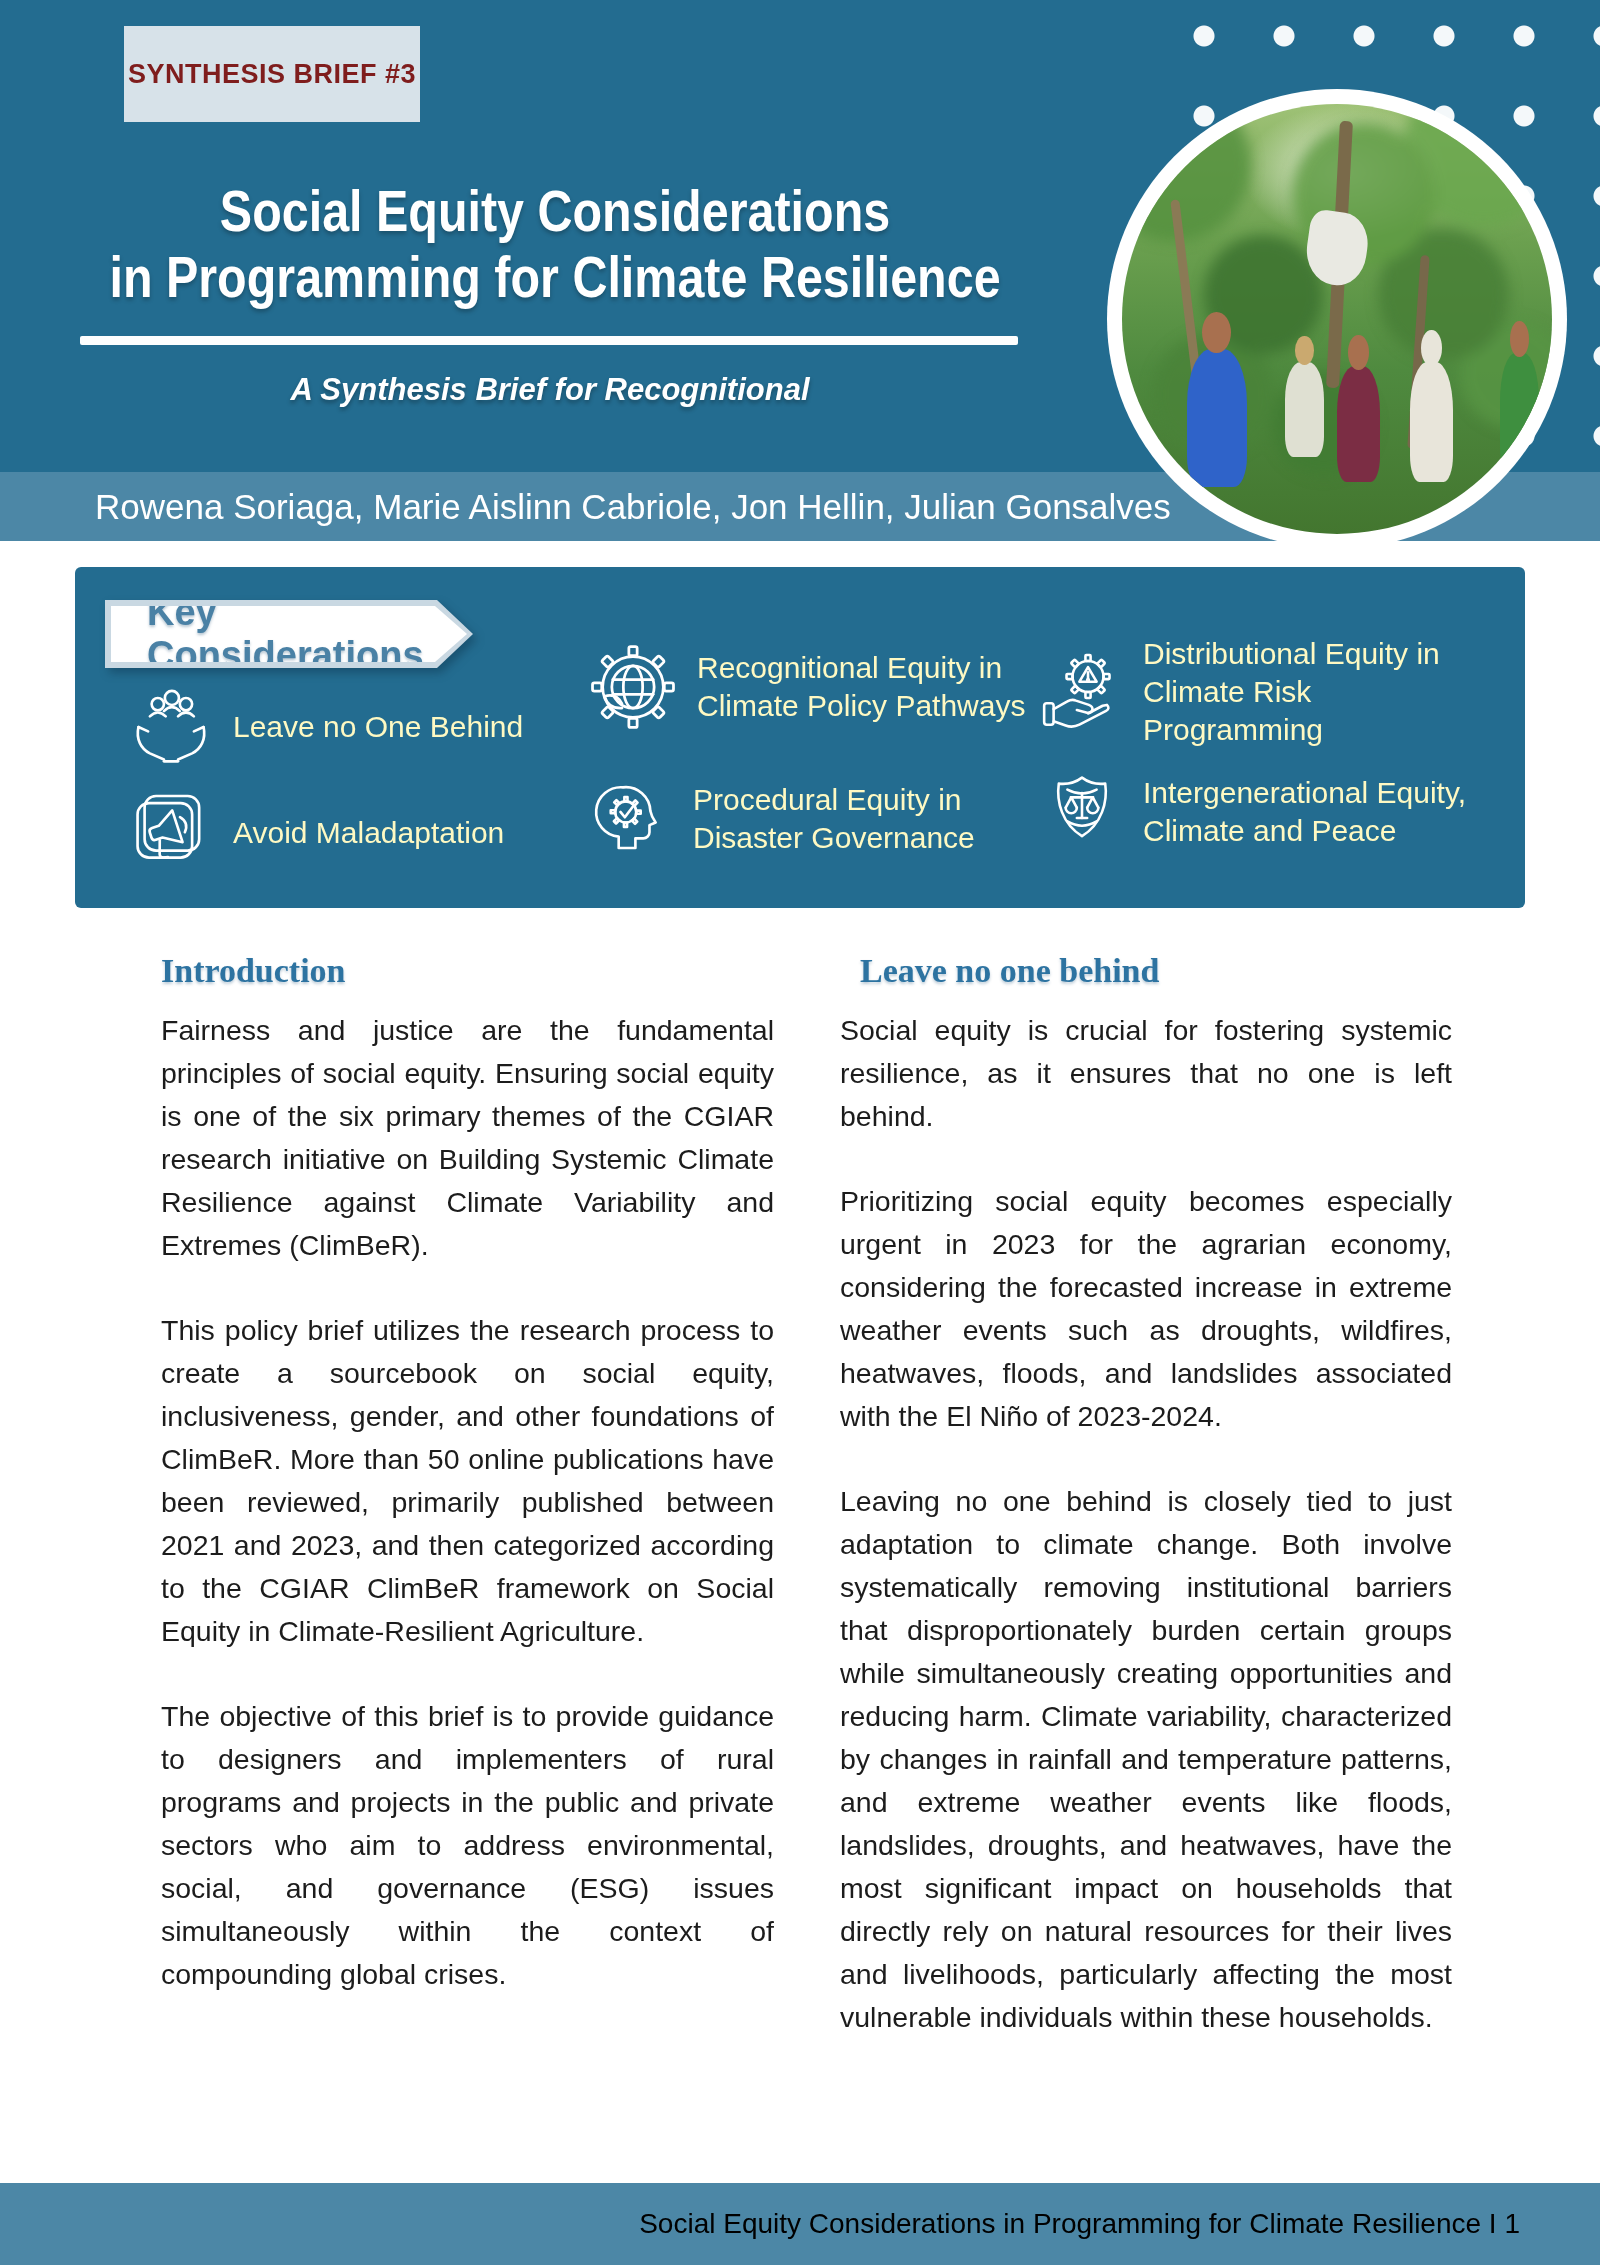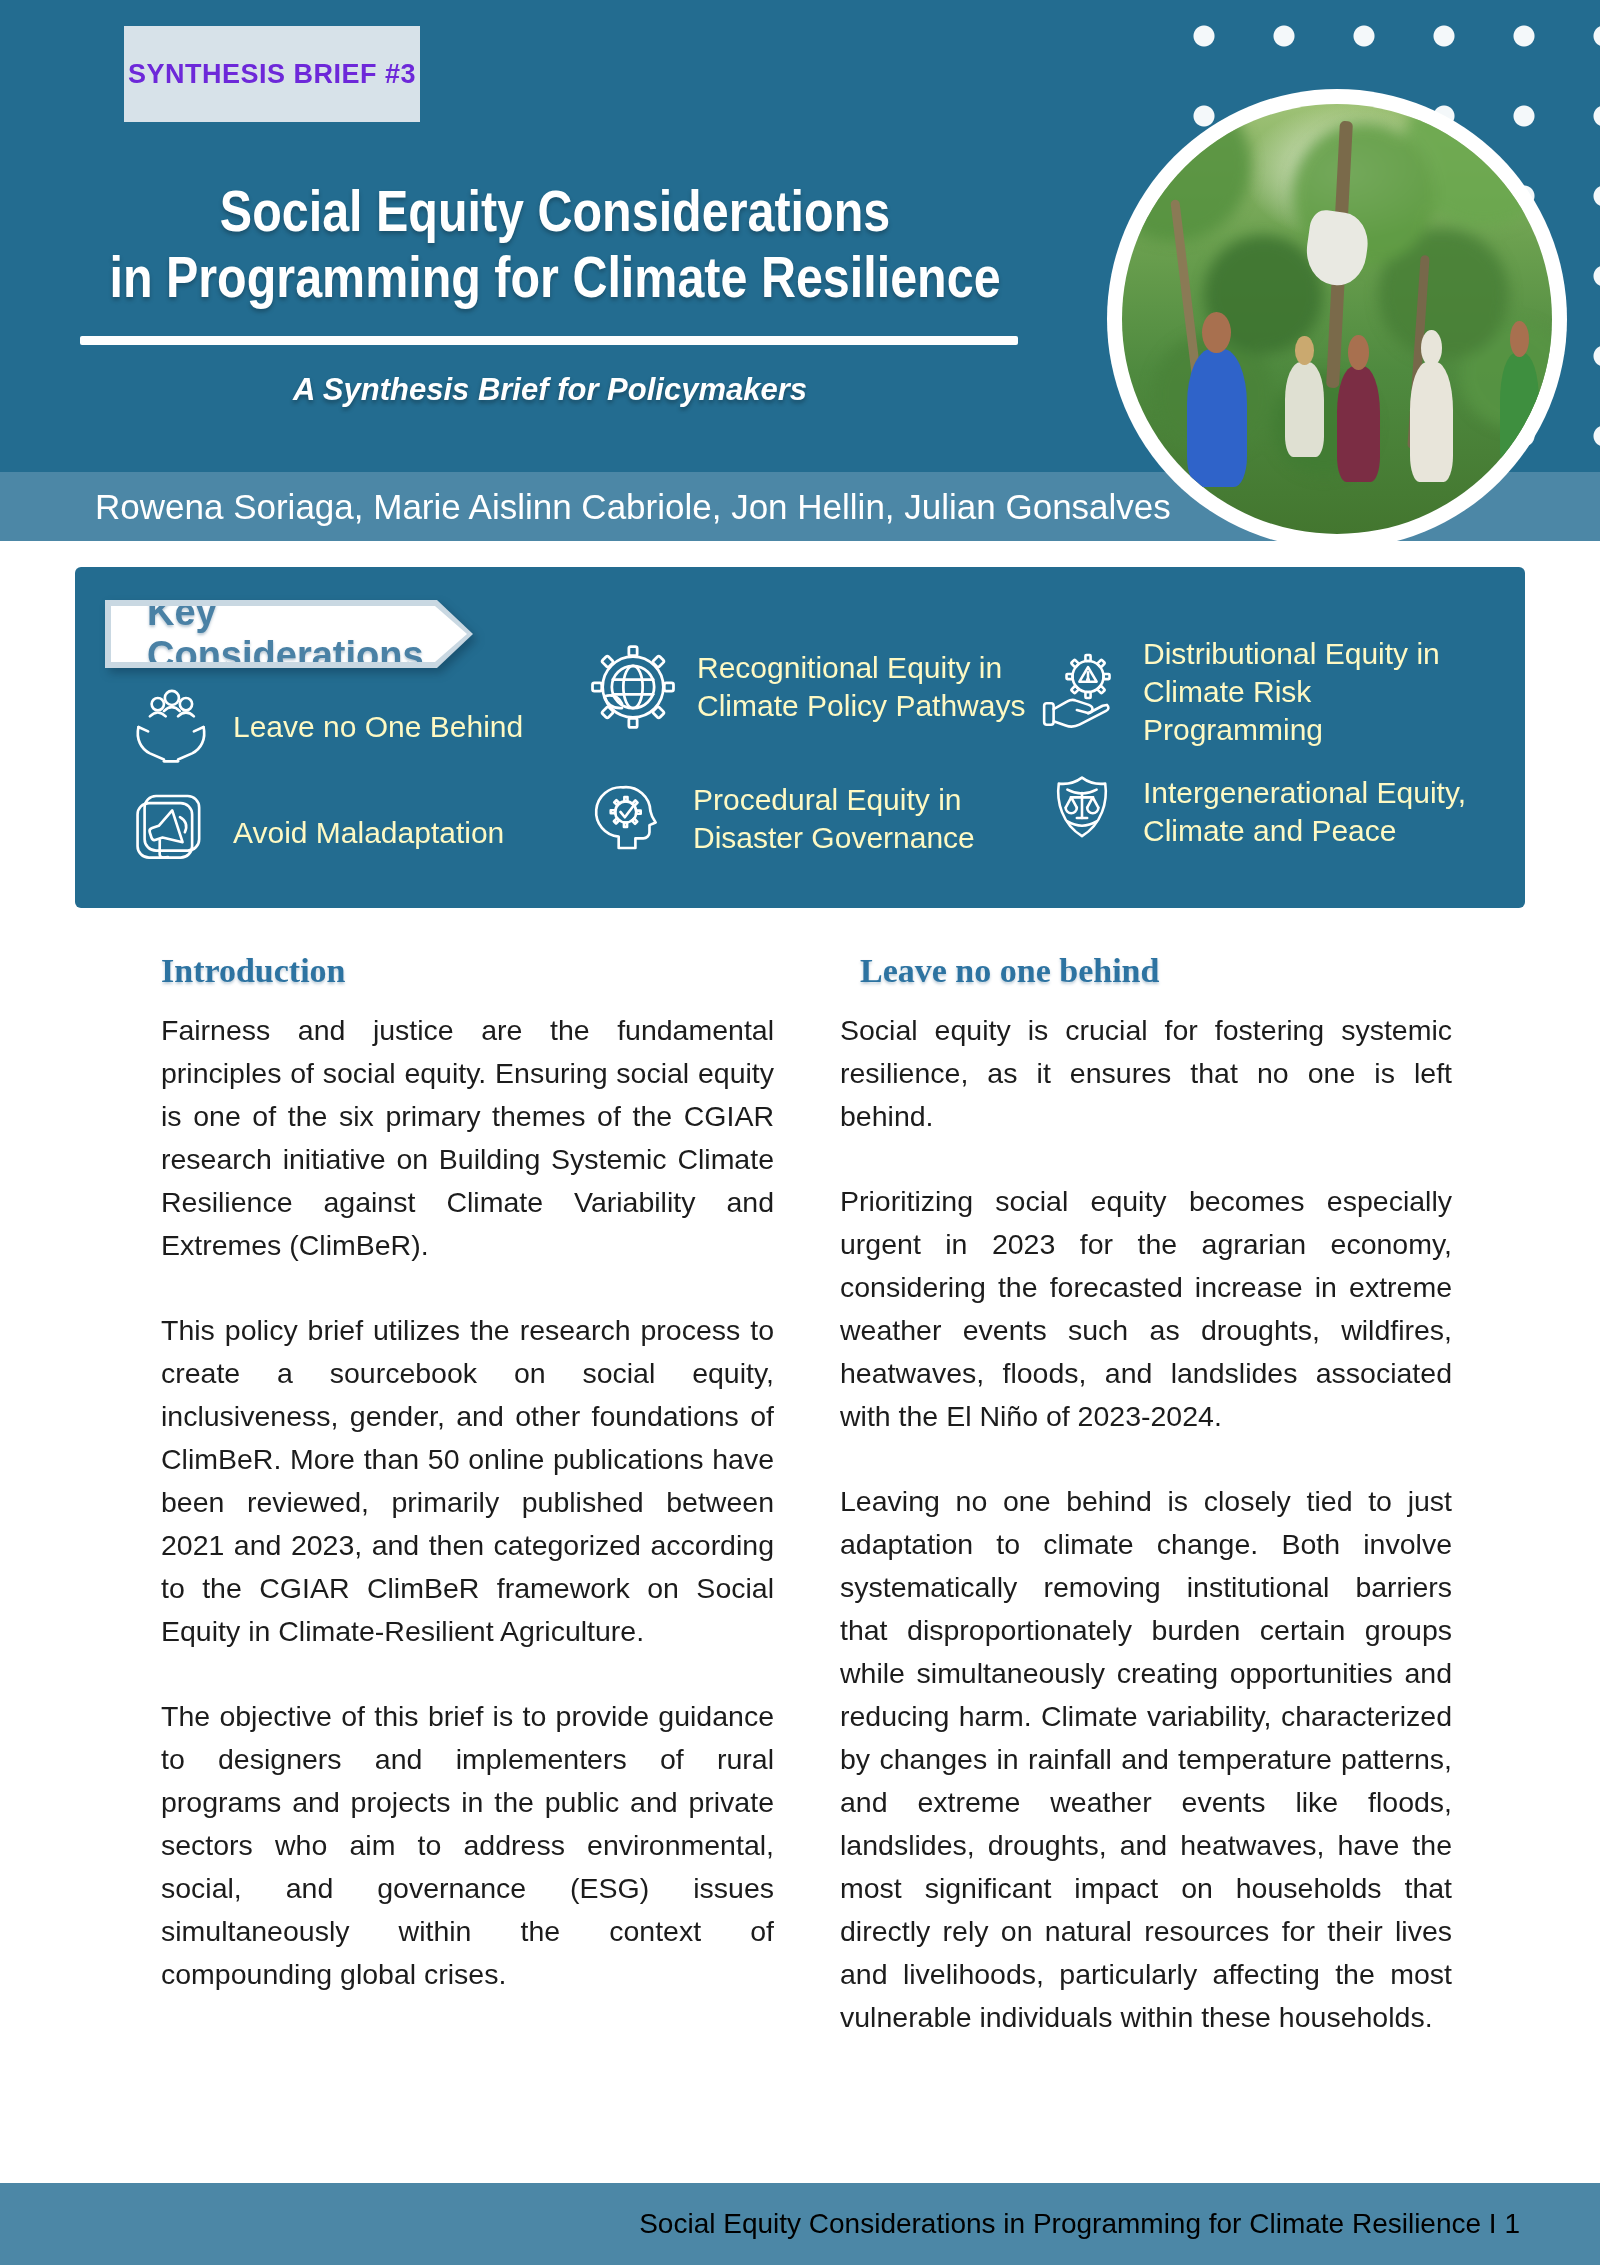--- a/index.html
+++ b/index.html
@@ -13,21 +13,21 @@
   .hero { position:absolute; left:0; top:0; width:1600px; height:567px; }
   .hero-main { position:absolute; left:0; top:0; width:1600px; height:472px; background:var(--header-bg); }
   .dots {
     position:absolute; left:1164px; top:-4px; width:452px; height:478px; z-index:2;
     background-image: radial-gradient(circle at 40px 40px, var(--dot-color) 0 10px, rgba(0,0,0,0) 11px);
     background-size: 80px 80px;
   }
   .badge {
     position:absolute; left:124px; top:26px; width:296px; height:96px; z-index:3;
     background:var(--badge-bg); display:flex; align-items:center; justify-content:center;
-    font-weight:700; font-size:27px; letter-spacing:.5px; color:#6d28d9;
+    font-weight:700; font-size:27px; letter-spacing:.5px; color:#7f1d1d;
   }
   .title {
     position:absolute; left:30px; top:178px; width:1050px; z-index:3;
     text-align:center; color:#fff; font-weight:700; font-size:57px; line-height:66px;
     transform: scaleX(.85); transform-origin:50% 0;
     text-shadow: 0 3px 5px rgba(0,0,0,.25);
   }
   .rule { position:absolute; left:80px; top:336px; width:938px; height:9px; background:#fdfefe; z-index:3; border-radius:2px; }
   .subtitle {
     position:absolute; left:30px; top:372px; width:1040px; z-index:3; text-align:center;
@@ -130,21 +130,21 @@
       <span>SYNTHESIS BRIEF #3</span>
     </div>
 
     <h1 class="title">
       <div>Social Equity Considerations</div>
       <div>in Programming for Climate Resilience</div>
     </h1>
 
     <div class="rule"></div>
 
-    <div class="subtitle">A Synthesis Brief for Policymakers</div>
+    <div class="subtitle">A Synthesis Brief for Recognitional</div>
 
     <div class="authors-bar">
       <span>Rowena Soriaga, Marie Aislinn Cabriole, Jon Hellin, Julian Gonsalves</span>
     </div>
 
     <div class="photo">
       <div class="photo-inner">
         <div class="pi-sky"></div>
         <div class="pi-foliage"></div>
         <div class="pi-trunk1"></div>

